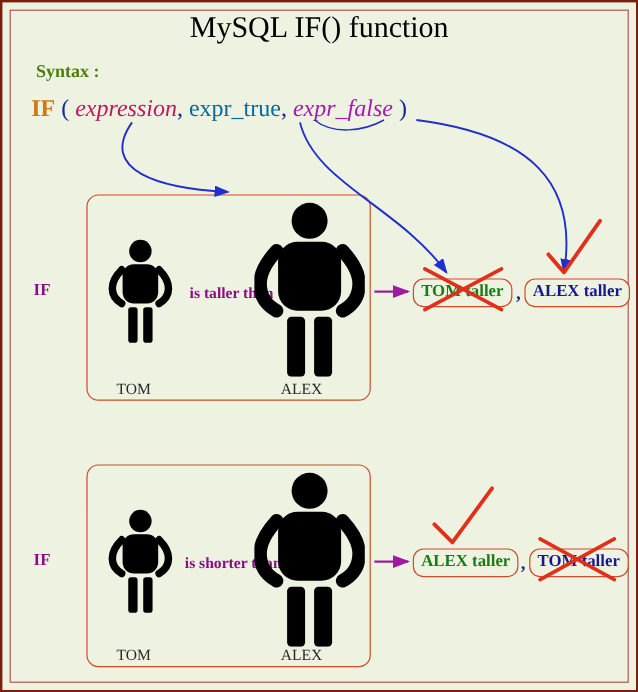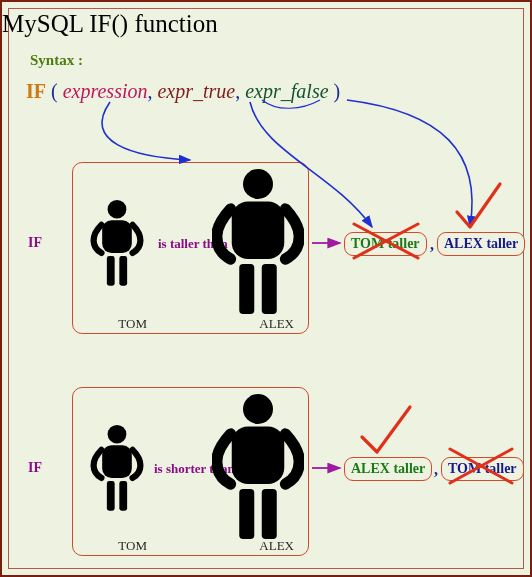--- a/index.html
+++ b/index.html
@@ -19,43 +19,43 @@
   }
   .inner-border {
     position: absolute;
     left: 6px; top: 6px; right: 6px; bottom: 6px;
     border: 1px solid #b05a4a;
   }
   .title {
     position: absolute;
     top: 8px;
     left: 0; right: 0;
-    text-align: left;
+    text-align: center;
     font-size: 25px;
     color: #000;
   }
   .syntax-label {
     position: absolute;
     left: 28px;
     top: 50px;
     color: #4d7c0f;
     font-size: 15px;
     font-weight: bold;
   }
   .syntax-line {
     position: absolute;
     left: 24px;
     top: 78px;
     font-size: 20px;
   }
   .syntax-line .if-kw { color: #cc7a16; font-weight: bold; }
   .syntax-line .paren { color: #1a2a9a; }
   .syntax-line .expr  { color: #be185d; font-style: italic; }
-  .syntax-line .etrue { color: #7f1d1d; font-style: italic; }
-  .syntax-line .efalse{ color: #14532d; font-style: italic; }
+  .syntax-line .etrue { color: #0369a1; }
+  .syntax-line .efalse{ color: #a21caf; font-style: italic; }
   .syntax-line .comma { color: #1a2a9a; }
 
   .example-box {
     position: absolute;
     border: 1.5px solid #d24a2a;
     border-radius: 10px;
   }
   #ex1 { left: 70px; top: 160px; width: 235px; height: 170px; }
   #ex2 { left: 70px; top: 385px; width: 235px; height: 167px; }
 
@@ -72,21 +72,21 @@
     font-weight: bold;
   }
 
   .figure {
     position: absolute;
   }
   .fig-name {
     position: absolute;
     font-size: 13px;
     color: #2a2a2a;
-    text-align: right;
+    text-align: left;
   }
 
   .pill {
     position: absolute;
     border: 1.5px solid #d24a2a;
     border-radius: 9px;
     padding: 3px 6px 3px 6px;
     font-size: 14px;
     font-weight: bold;
     background: #edf2e1;

